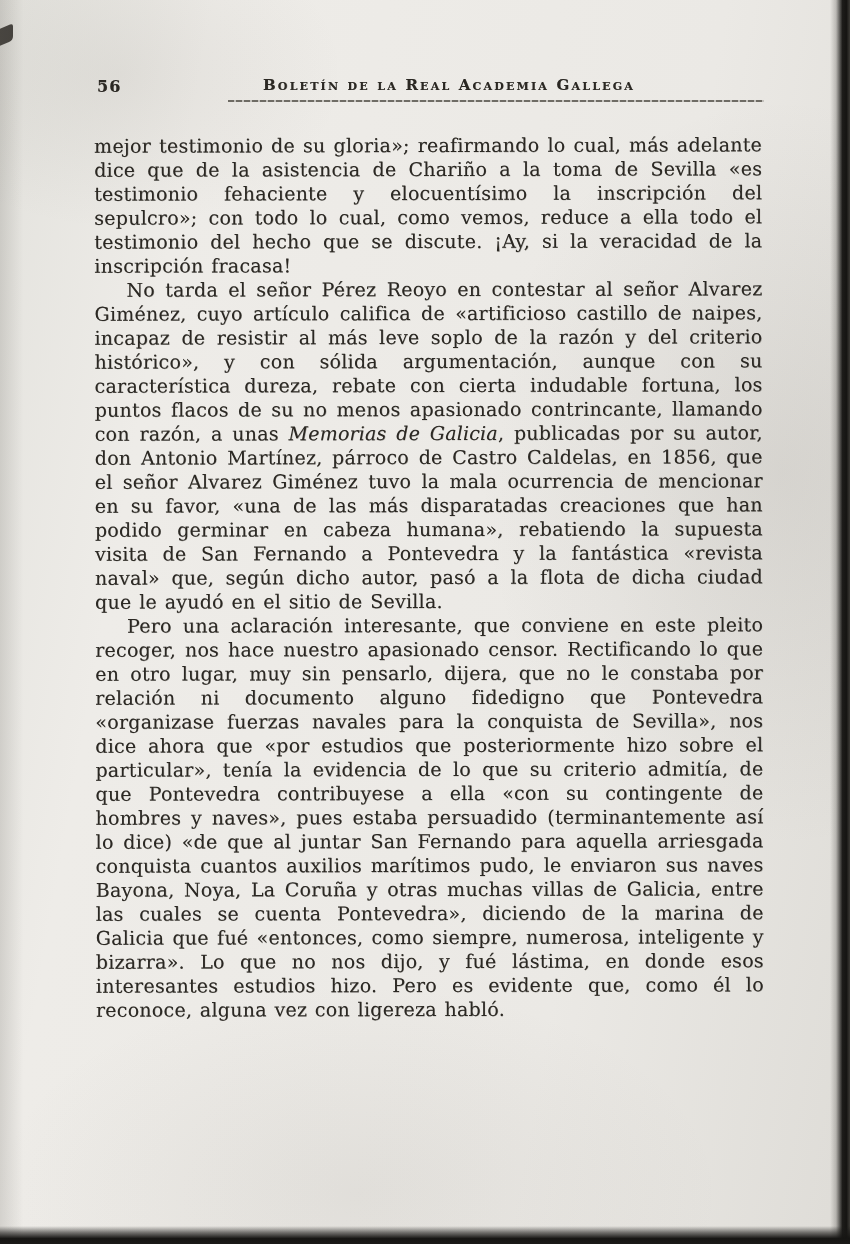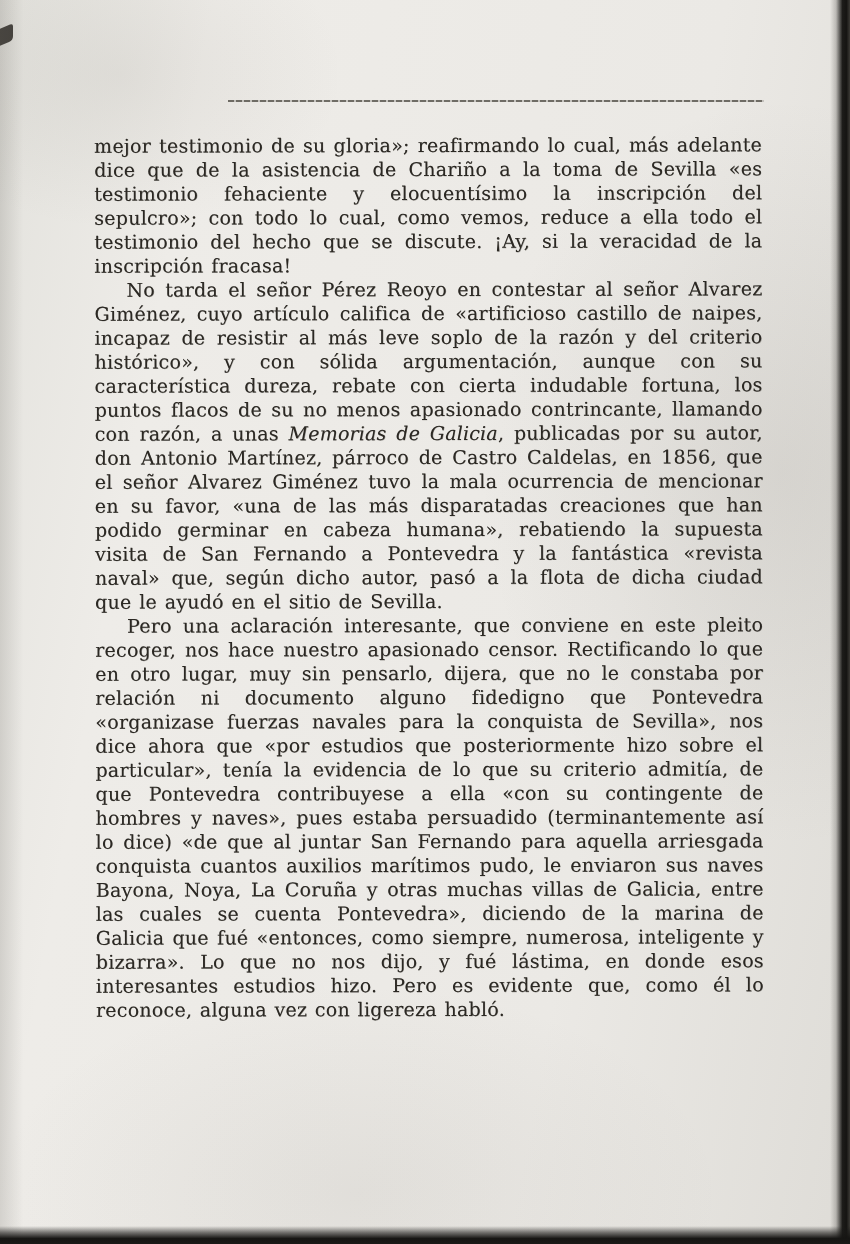--- a/index.html
+++ b/index.html
@@ -129,20 +129,24 @@
   }
 </style>
 </head>
 <body>
 
 <div class="scan-page">
 
   <div class="corner-mark"></div>
   <div class="left-edge-shade"></div>
 
+  <header class="scan-header">
+    <span class="pagenum">56</span>
+    <span class="jtitle">Boletín de la Real Academia Gallega</span>
+  </header>
 
   <div class="header-rule"></div>
 
   <main class="scan-body">
     <p>
       <span>mejor testimonio de su gloria»; reafirmando lo cual, más adelante dice que de la asistencia de Chariño a la toma de Sevilla «es testimonio fehaciente y elocuentísimo la inscripción del sepulcro»; con todo lo cual, como vemos, reduce a ella todo el testimonio del hecho que se discute. ¡Ay, si la veracidad de la inscripción fracasa!</span>
     </p>
     <p class="indented">
       <span>No tarda el señor Pérez Reoyo en contestar al señor Alvarez Giménez, cuyo artículo califica de «artificioso castillo de naipes, incapaz de resistir al más leve soplo de la razón y del criterio histórico», y con sólida argumentación, aunque con su característica dureza, rebate con cierta indudable fortuna, los puntos flacos de su no menos apasionado contrincante, llamando con razón, a unas </span><i>Memorias de Galicia</i><span>, publicadas por su autor, don Antonio Martínez, párroco de Castro Caldelas, en 1856, que el señor Alvarez Giménez tuvo la mala ocurrencia de mencionar en su favor, «una de las más disparatadas creaciones que han podido germinar en cabeza humana», rebatiendo la supuesta visita de San Fernando a Pontevedra y la fantástica «revista naval» que, según dicho autor, pasó a la flota de dicha ciudad que le ayudó en el sitio de Sevilla.</span>
     </p>

